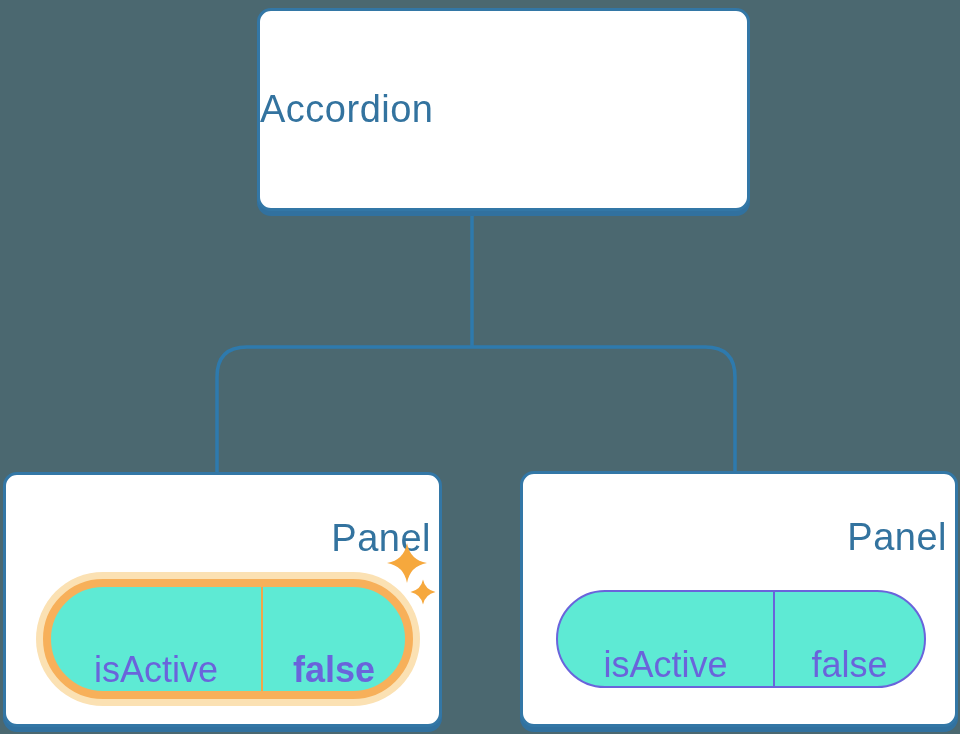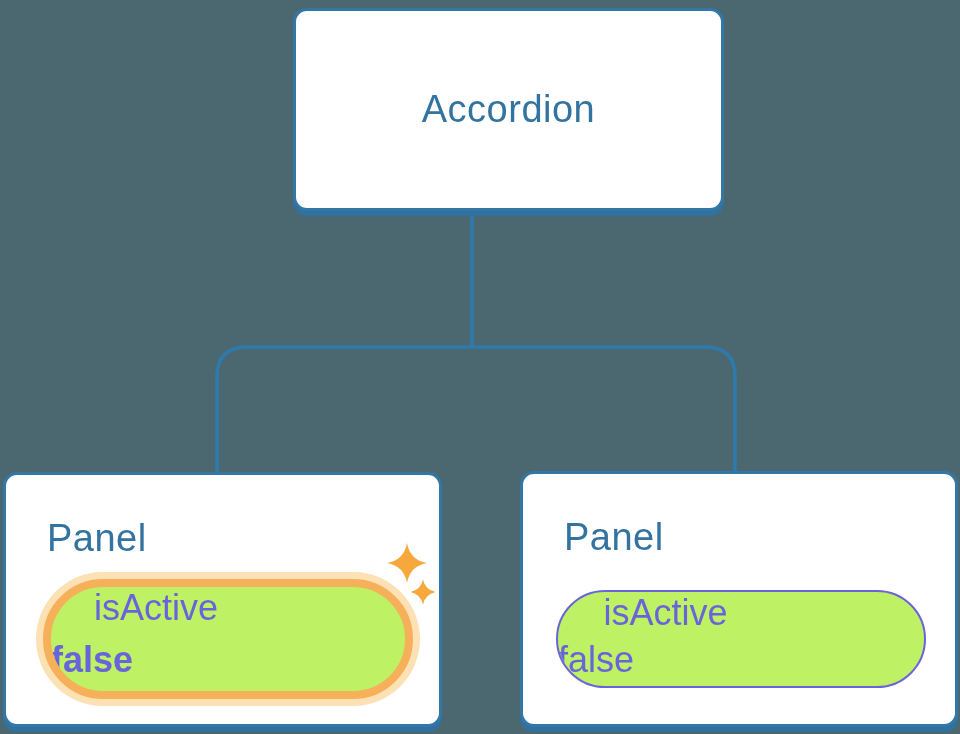--- a/index.html
+++ b/index.html
@@ -30,52 +30,49 @@
     position: absolute;
     background: #ffffff;
     border: 3px solid #3377A6;
     border-radius: 14px;
     box-shadow: 0 5px 0 #31719F;
     box-sizing: border-box;
     z-index: 1;
   }
   .node-root {
     left: 257px; top: 8px;
-    width: 431px; height: 203px;
+    width: 493px; height: 203px;
     display: flex;
     align-items: center;
-    justify-content: center;
-    margin-left: 36px;
   }
   .node-title {
     color: #33739F;
     font-size: 38px;
     font-weight: 500;
     letter-spacing: 0.5px;
   }
   .node-panel-left  { left: 3px;   top: 472px; width: 439px; height: 255px; }
   .node-panel-right { left: 520px; top: 471px; width: 438px; height: 256px; }
   .panel-title {
     position: absolute;
     left: 0; right: 8px;
     top: 42px;
-    text-align: left;
+    text-align: right;
     padding-left: 41px;
   }
 
   .pill {
     position: absolute;
-    background: #bef264;
+    background: #5eead4;
     box-sizing: border-box;
     border-radius: 999px;
     display: flex;
-    align-items: flex-start;
+    align-items: flex-end;
     overflow: hidden;
     z-index: 2;
-    flex-direction: column;
   }
   .pill-active {
     left: 37px; top: 104px;
     width: 370px; height: 120px;
     border: 8px solid #F7B05A;
     box-shadow: 0 0 0 7px #FBE1B3;
   }
   .pill-inactive {
     left: 33px; top: 116px;
     width: 370px; height: 98px;

